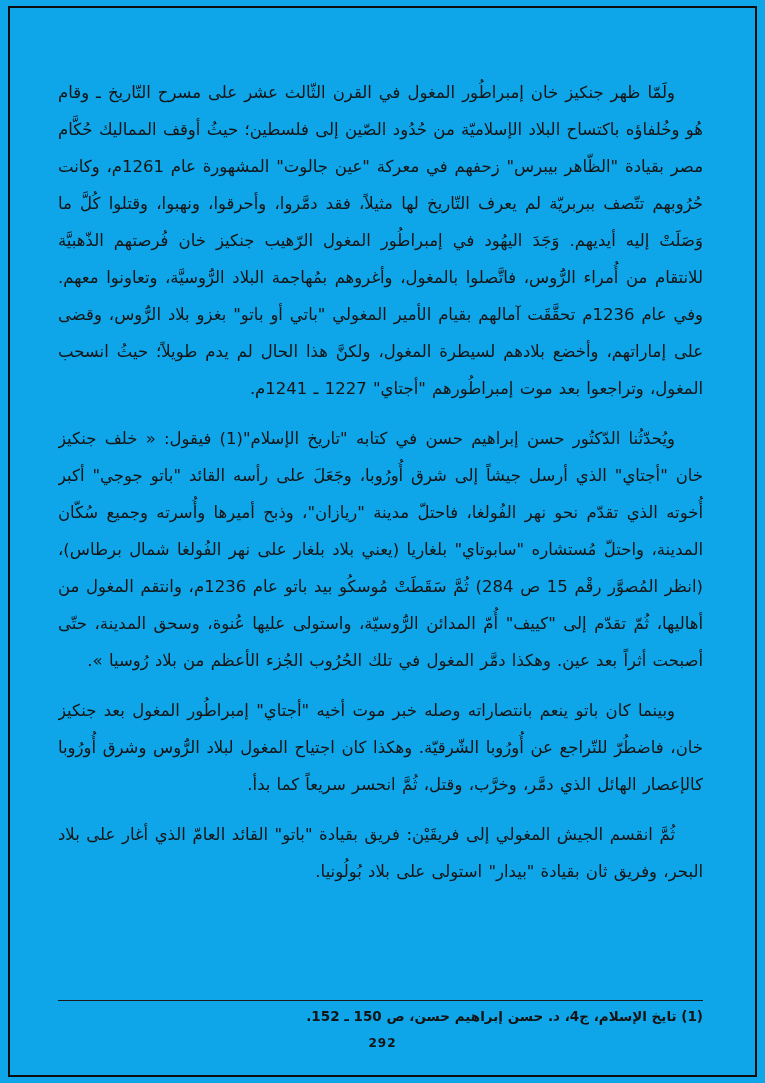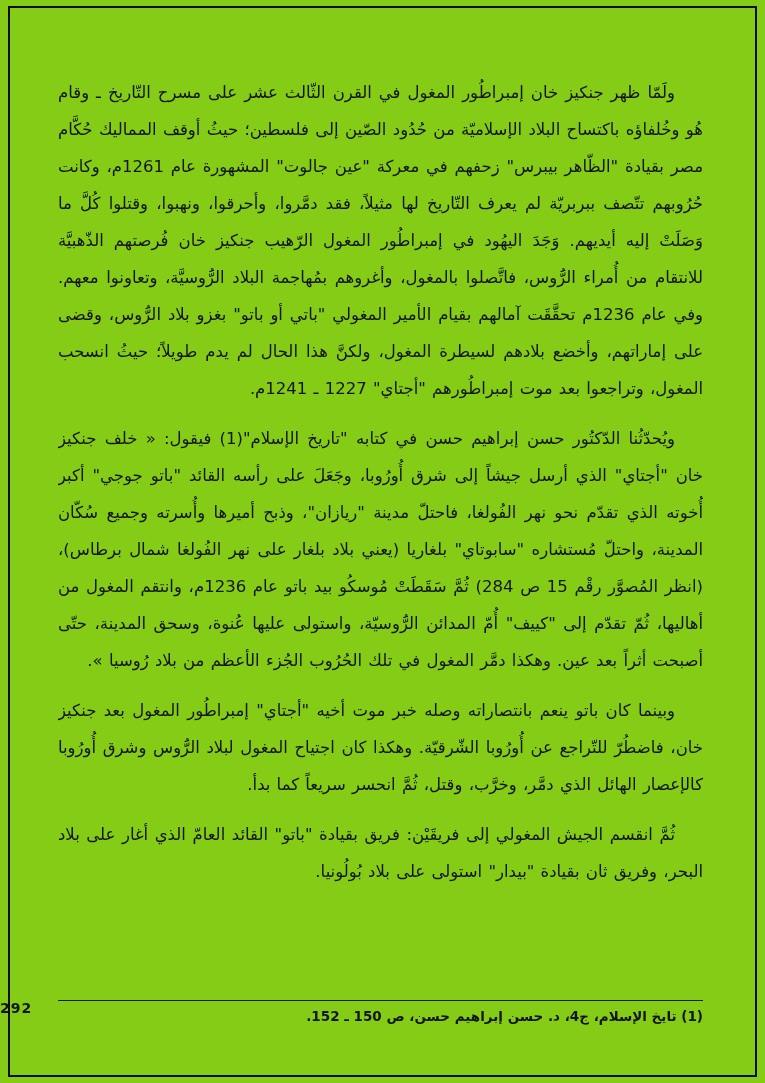--- a/index.html
+++ b/index.html
@@ -11,21 +11,21 @@
       width: 765px;
       height: 1083px;
       position: relative;
       overflow: hidden;
       font-family: "DejaVu Sans", sans-serif;
       color: #141414;
     }
     .page {
       position: absolute;
       inset: 0;
-      background: #84cc16;
+      background: #0ea5e9;
       text-decoration: underline;
     }
     .frame {
       position: absolute;
       left: 8px;
       top: 6px;
       right: 8px;
       bottom: 6px;
       border: 2px solid #0d0d0d;
       pointer-events: none;
@@ -64,22 +64,23 @@
       direction: rtl;
       text-align: right;
       font-size: 13.5px;
       line-height: 20px;
       font-weight: bold;
     }
     .page-number {
       position: absolute;
       left: 0;
       right: 0;
-      top: 1000px;
-      font-size: 14px;
+      top: 1036px;
+      text-align: center;
+      font-size: 12px;
       font-weight: bold;
       letter-spacing: 1px;
     }
   </style>
 </head>
 <body>
 
 <div class="page">
   <div class="frame"></div>
 

